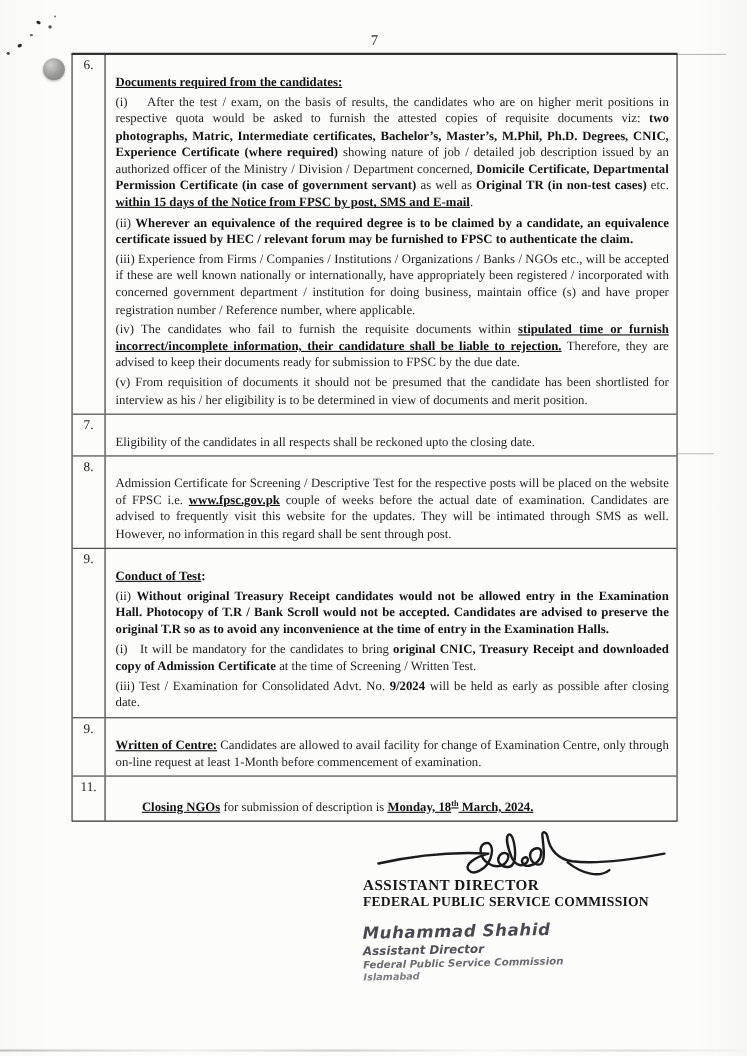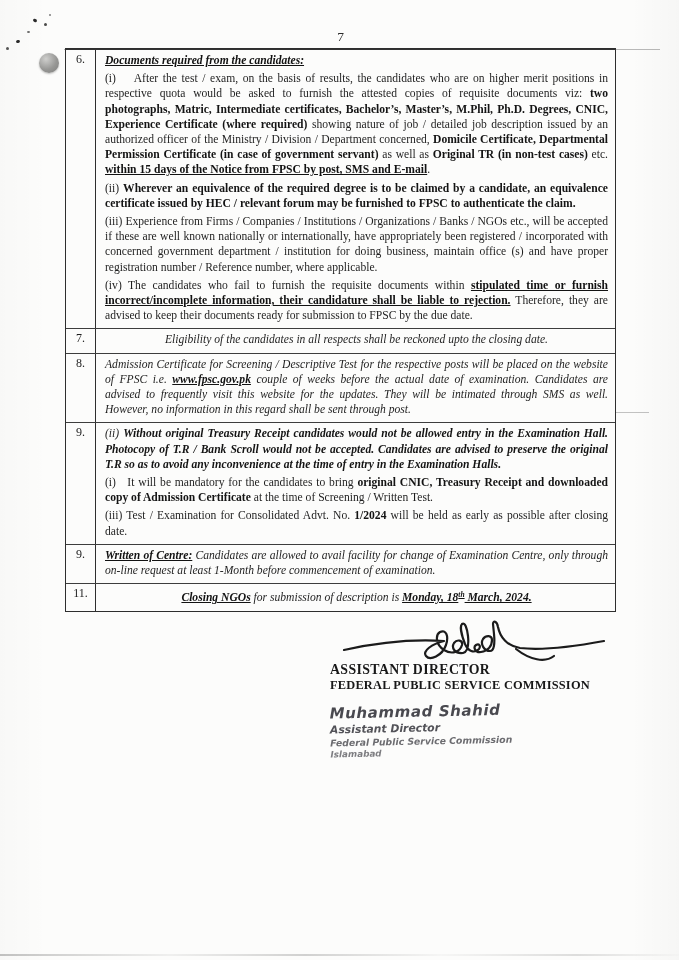--- a/index.html
+++ b/index.html
@@ -31,31 +31,31 @@
   }
 
   .page-number { margin:29px 0 3px 65px; width:551px; text-align:center; font-size:13.5px; color:#2a2a2a; }
 
   .doc-table {
     margin-left:65px; width:551px; box-sizing:border-box;
     border:1.6px solid #2e2e2e; border-top-width:2.4px;
     font-size:11.6px; line-height:15.2px;
   }
   .trow { display:flex; border-bottom:1px solid #3d3d3d; }
-  .trow:last-child { border-bottom:none; }
+  .trow:last-child { border-bottom:none;gap:24px; }
   .num-cell {
     width:30px; flex:0 0 30px; box-sizing:border-box;
     border-right:1.4px solid #2e2e2e;
     text-align:center; padding-top:2px; font-size:12px;
   }
   .content-cell { flex:1; padding:2px 7px 3px 9px; }
   .blk { margin:3px 0; text-align:justify; }
-  .blk:first-child { margin-top:1px;font-style:italic; }
+  .blk:first-child { margin-top:15px; }
   .blk:last-child { margin-bottom:2px; }
-  .blk.line { text-align:center; }
+  .blk.line { text-align:left; }
   .blk.heading { text-align:left; margin-bottom:2px; }
   .s-n { font-weight:normal; }
   .s-b { font-weight:bold; color:#141414; }
   .s-bu { font-weight:bold; color:#121212; text-decoration:underline; }
   .s-busup { font-weight:bold; color:#121212; text-decoration:underline; font-size:7.5px; vertical-align:4px; }
 
   .sig-block { position:relative; margin:8px 0 0 330px; width:330px; text-align:left; }
   .sig-svg { display:block; margin:0 auto 0 10px; }
   .sig-title1 { font-weight:bold; font-size:13.8px; letter-spacing:.4px; color:#181818; margin-top:-2px; }
   .sig-title2 { font-weight:bold; font-size:12.4px; letter-spacing:.2px; color:#181818; }
@@ -87,43 +87,45 @@
 
   <div class="doc-table" id="docTable">
   <div class="trow">
     <div class="num-cell">6.</div>
     <div class="content-cell">
           <div class="blk heading"><span class="s-bu">Documents required from the candidates:</span></div>
           <div class="blk para"><span class="s-n">(i)&nbsp;&nbsp;&nbsp; After the test / exam, on the basis of results, the candidates who are on higher merit positions in respective quota would be asked to furnish the attested copies of requisite documents viz: </span><span class="s-b">two photographs, Matric, Intermediate certificates, Bachelor’s, Master’s, M.Phil, Ph.D. Degrees, CNIC, Experience Certificate (where required)</span><span class="s-n"> showing nature of job / detailed job description issued by an authorized officer of the Ministry / Division / Department concerned, </span><span class="s-b">Domicile Certificate, Departmental Permission Certificate (in case of government servant)</span><span class="s-n"> as well as </span><span class="s-b">Original TR (in non-test cases)</span><span class="s-n"> etc. </span><span class="s-bu">within 15 days of the Notice from FPSC by post, SMS and E-mail</span><span class="s-n">.</span></div>
           <div class="blk para"><span class="s-n">(ii) </span><span class="s-b">Wherever an equivalence of the required degree is to be claimed by a candidate, an equivalence certificate issued by HEC / relevant forum may be furnished to FPSC to authenticate the claim.</span></div>
           <div class="blk para"><span class="s-n">(iii) Experience from Firms / Companies / Institutions / Organizations / Banks / NGOs etc.,  will be accepted if these are well known nationally or internationally, have appropriately been registered / incorporated with concerned government department / institution for doing business, maintain office (s) and have proper registration number / Reference number, where applicable.</span></div>
           <div class="blk para"><span class="s-n">(iv) The candidates who fail to furnish the requisite documents within </span><span class="s-bu">stipulated time or furnish incorrect/incomplete information, their candidature shall be liable to rejection.</span><span class="s-n"> Therefore, they are advised to keep their documents ready for submission to FPSC by the due date.</span></div>
+          <div class="blk para"><span class="s-n">(v) From requisition of documents it should not be presumed that the candidate has been shortlisted for interview as his / her eligibility is to be determined in view of documents and merit position.</span></div>
         </div>
   </div>
 
   <div class="trow">
     <div class="num-cell">7.</div>
     <div class="content-cell">
           <div class="blk line"><span class="s-n">Eligibility of the candidates in all respects shall be reckoned upto the closing date.</span></div>
         </div>
   </div>
 
   <div class="trow">
     <div class="num-cell">8.</div>
     <div class="content-cell">
           <div class="blk para"><span class="s-n">Admission Certificate for Screening / Descriptive Test for the respective posts will be placed on the website of FPSC i.e. </span><span class="s-bu">www.fpsc.gov.pk</span><span class="s-n"> couple of weeks before the actual date of examination. Candidates are advised to frequently visit this website for the updates. They will be intimated through SMS as well. However, no information in this regard shall be sent through post.</span></div>
         </div>
   </div>
 
   <div class="trow">
     <div class="num-cell">9.</div>
     <div class="content-cell">
+          <div class="blk heading"><span class="s-bu">Conduct of Test</span><span class="s-b">:</span></div>
           <div class="blk para"><span class="s-n">(ii) </span><span class="s-b">Without original Treasury Receipt candidates would not be allowed entry in the Examination Hall. Photocopy of T.R / Bank Scroll would not be accepted. Candidates are advised to preserve the original T.R so as to avoid any inconvenience at the time of entry in the Examination Halls.</span></div>
           <div class="blk para"><span class="s-n">(i)&nbsp;&nbsp; It will be mandatory for the candidates to bring </span><span class="s-b">original CNIC, Treasury Receipt and downloaded copy of Admission Certificate</span><span class="s-n"> at the time of Screening / Written Test.</span></div>
-          <div class="blk para"><span class="s-n">(iii) Test / Examination for Consolidated Advt. No. </span><span class="s-b">1/2024</span><span class="s-n"> will be held as early as possible after closing date.</span></div>
+          <div class="blk para"><span class="s-n">(iii) Test / Examination for Consolidated Advt. No. </span><span class="s-b">9/2024</span><span class="s-n"> will be held as early as possible after closing date.</span></div>
         </div>
   </div>
 
   <div class="trow">
     <div class="num-cell">9.</div>
     <div class="content-cell">
           <div class="blk para"><span class="s-bu">Written of Centre:</span><span class="s-n"> Candidates are allowed to avail facility for change of Examination Centre, only through on-line request at least 1-Month before commencement of examination.</span></div>
         </div>
   </div>
 

